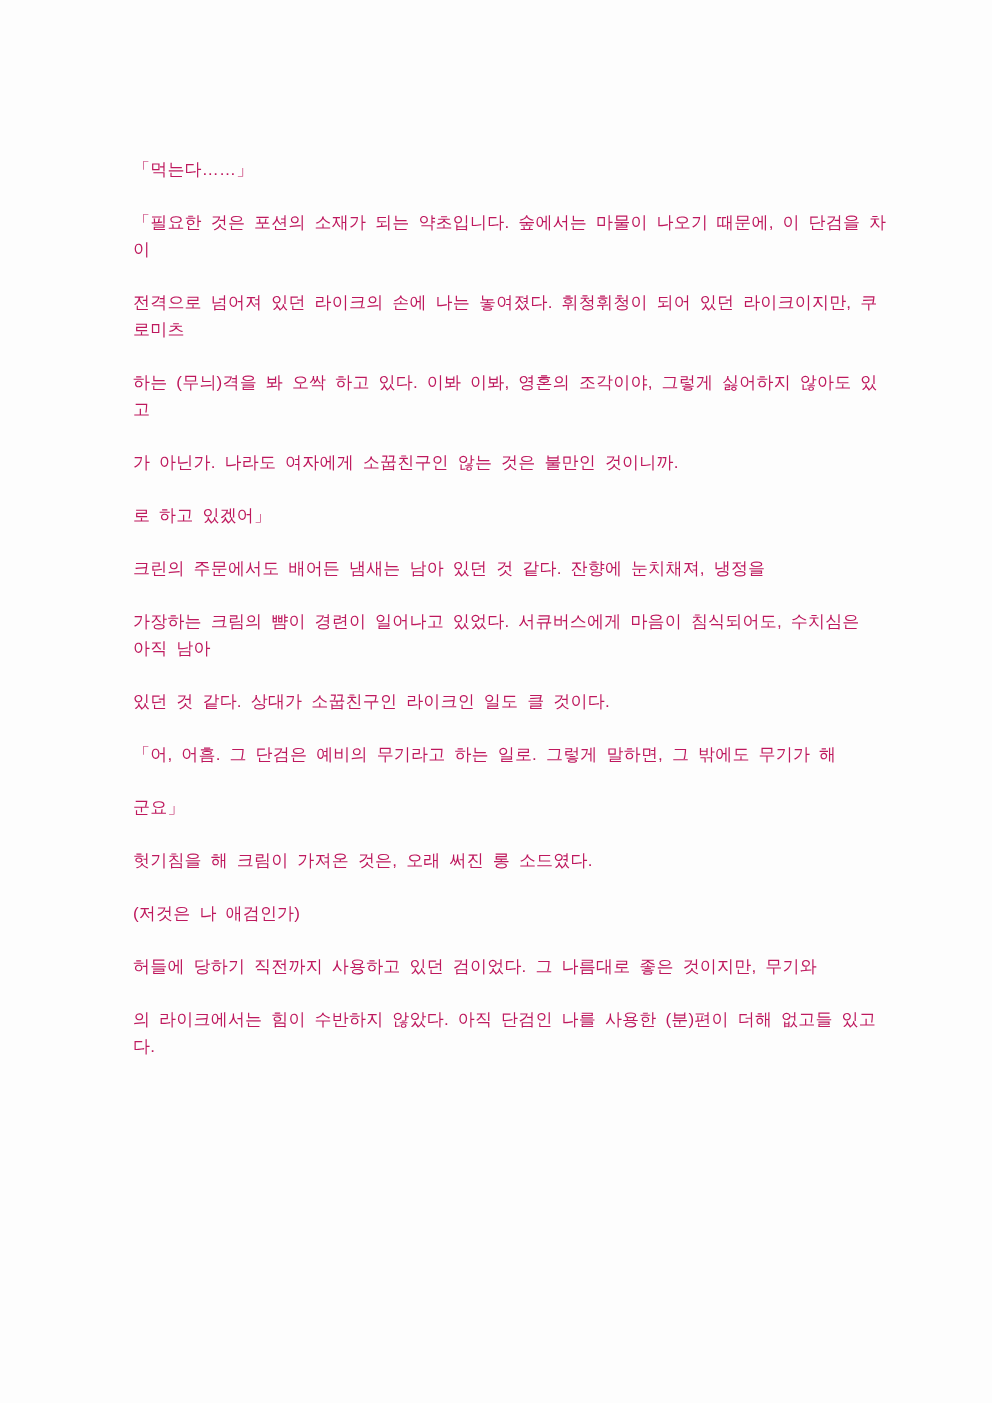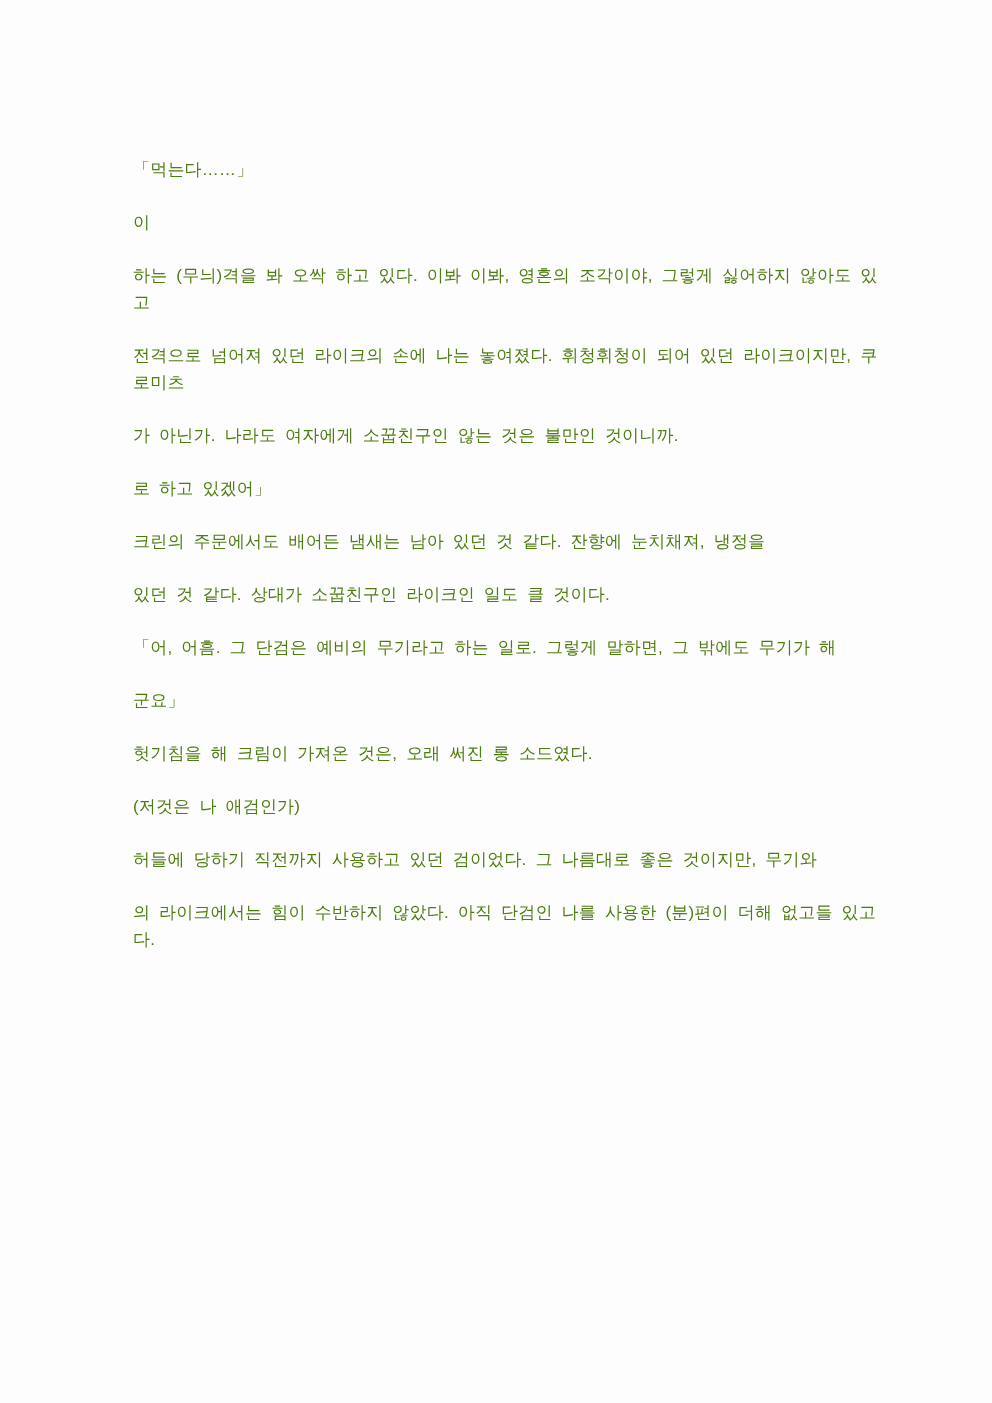--- a/index.html
+++ b/index.html
@@ -42,43 +42,48 @@
   }
   .text-line {
     white-space: nowrap;
     text-align: left;
   }
 </style>
 </head>
 <body style="background: rgb(253, 253, 253);">
 
 <div class="doc-page">
-  <div class="doc-content" id="doc-content" style="color: #4d7c0f;">
+  <div class="doc-content" id="doc-content" style="color: #be185d;">
       <div class="paragraph">
         <div class="text-line">「먹는다……」</div>
       </div>
       <div class="paragraph">
+        <div class="text-line">「필요한 것은 포션의 소재가 되는 약초입니다. 숲에서는 마물이 나오기 때문에, 이 단검을 차</div>
         <div class="text-line">이</div>
+      </div>
+      <div class="paragraph">
+        <div class="text-line">전격으로 넘어져 있던 라이크의 손에 나는 놓여졌다. 휘청휘청이 되어 있던 라이크이지만, 쿠</div>
+        <div class="text-line">로미츠</div>
       </div>
       <div class="paragraph">
         <div class="text-line">하는 (무늬)격을 봐 오싹 하고 있다. 이봐 이봐, 영혼의 조각이야, 그렇게 싫어하지 않아도 있</div>
         <div class="text-line">고</div>
-      </div>
-      <div class="paragraph">
-        <div class="text-line">전격으로 넘어져 있던 라이크의 손에 나는 놓여졌다. 휘청휘청이 되어 있던 라이크이지만, 쿠</div>
-        <div class="text-line">로미츠</div>
       </div>
       <div class="paragraph">
         <div class="text-line">가 아닌가. 나라도 여자에게 소꿉친구인 않는 것은 불만인 것이니까.</div>
       </div>
       <div class="paragraph">
         <div class="text-line">로 하고 있겠어」</div>
       </div>
       <div class="paragraph">
         <div class="text-line">크린의 주문에서도 배어든 냄새는 남아 있던 것 같다. 잔향에 눈치채져, 냉정을</div>
+      </div>
+      <div class="paragraph">
+        <div class="text-line">가장하는 크림의 뺨이 경련이 일어나고 있었다. 서큐버스에게 마음이 침식되어도, 수치심은</div>
+        <div class="text-line">아직 남아</div>
       </div>
       <div class="paragraph">
         <div class="text-line">있던 것 같다. 상대가 소꿉친구인 라이크인 일도 클 것이다.</div>
       </div>
       <div class="paragraph">
         <div class="text-line">「어, 어흠. 그 단검은 예비의 무기라고 하는 일로. 그렇게 말하면, 그 밖에도 무기가 해</div>
       </div>
       <div class="paragraph">
         <div class="text-line">군요」</div>
       </div>

